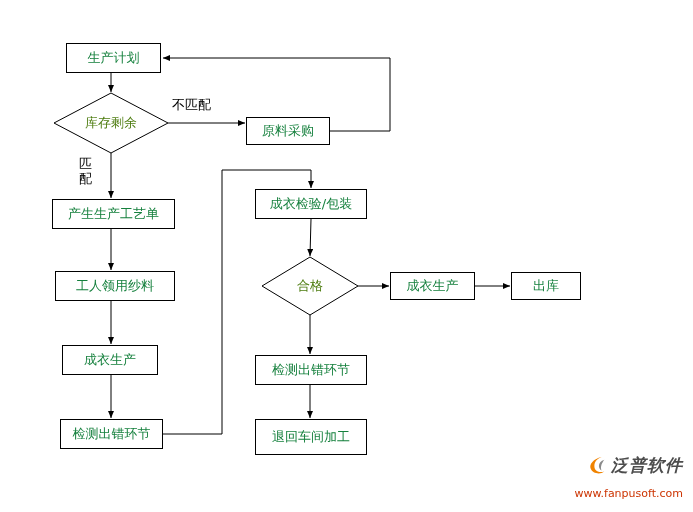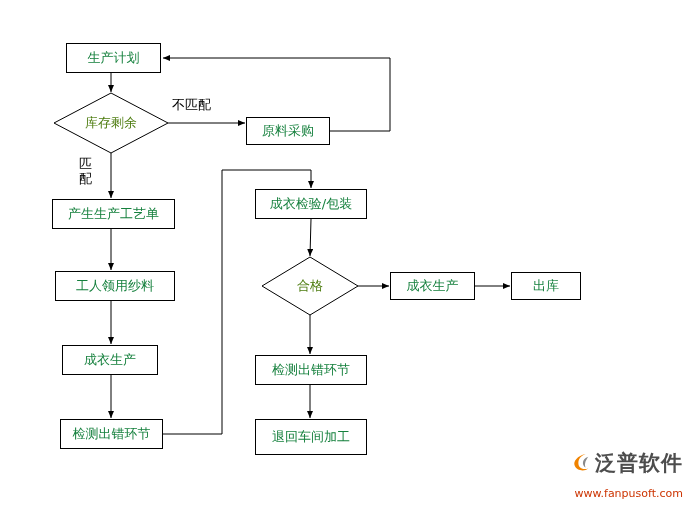--- a/index.html
+++ b/index.html
@@ -59,24 +59,25 @@
     bottom: 12px;
     text-align: right;
   }
   #brand-top {
     display: flex;
     align-items: center;
     justify-content: flex-end;
     gap: 3px;
   }
   #brand-company {
-    font-size: 21px;
+    font-size: 17px;
     font-weight: bold;
     color: #4d4d4d;
     letter-spacing: 1px;
+    font-style: italic;
   }
   #brand-site {
     font-size: 11px;
     color: #cc3300;
     margin-top: 10px;
   }
 </style>
 </head>
 <body>
 

